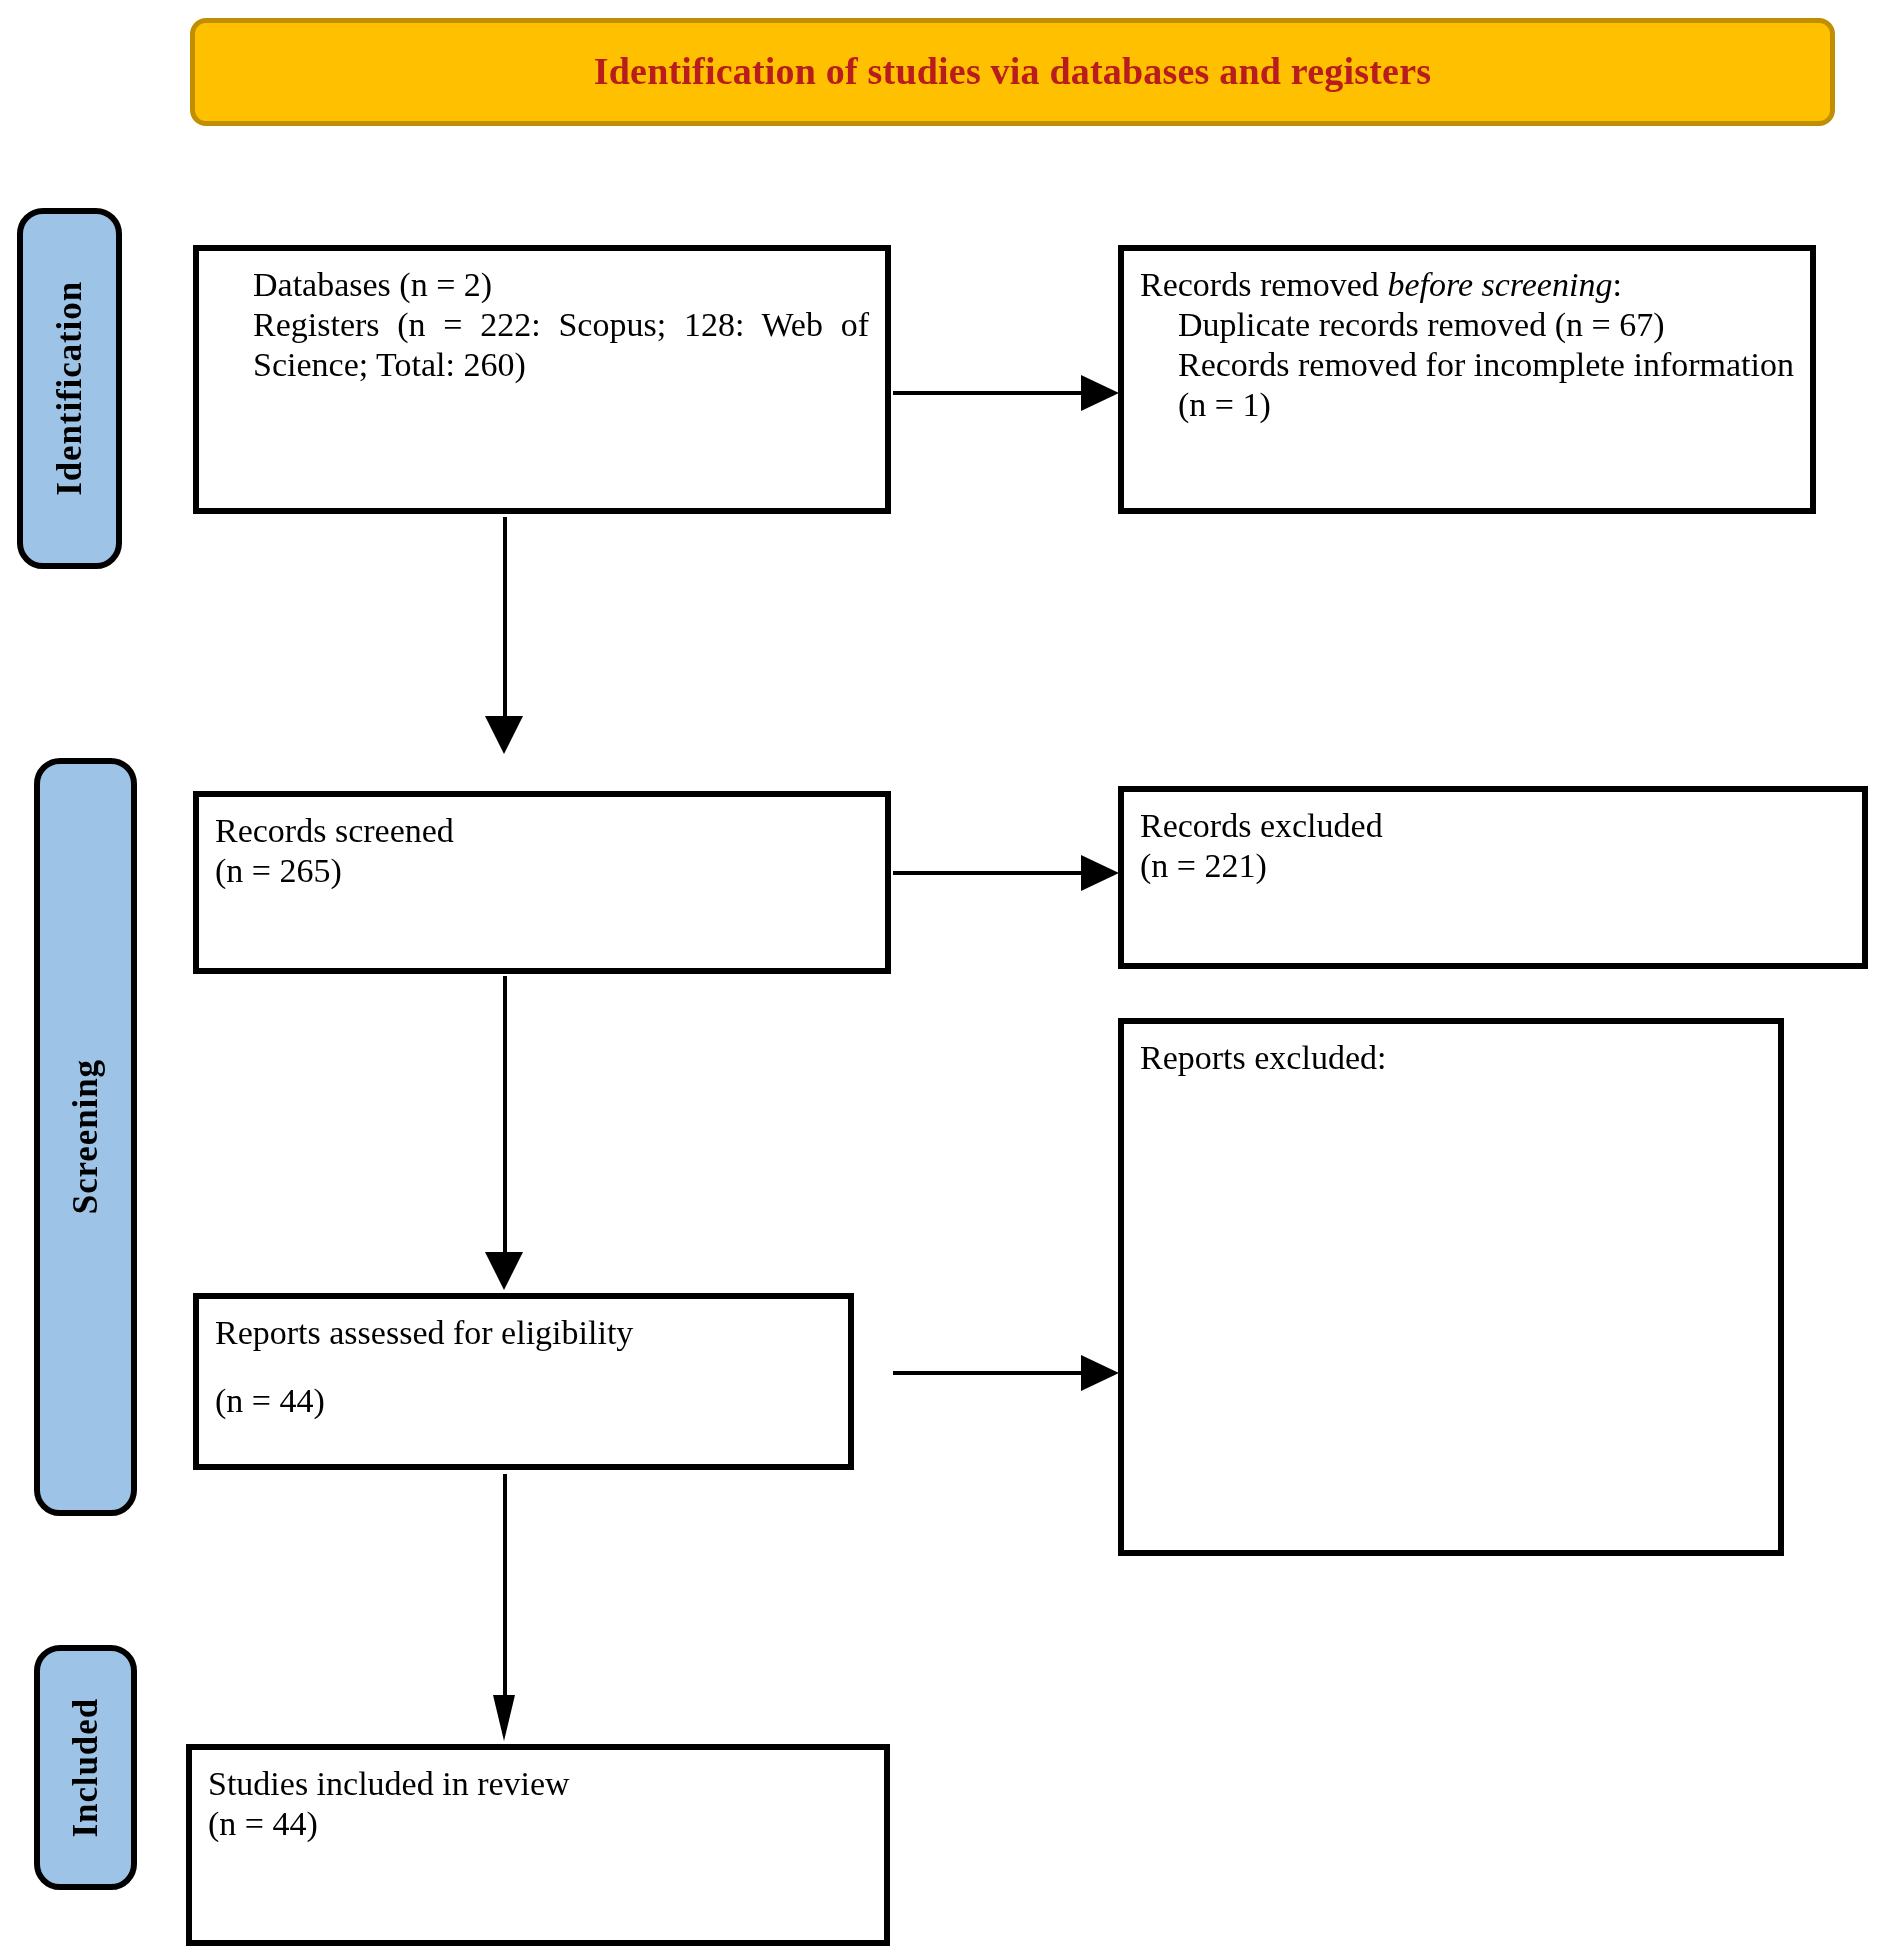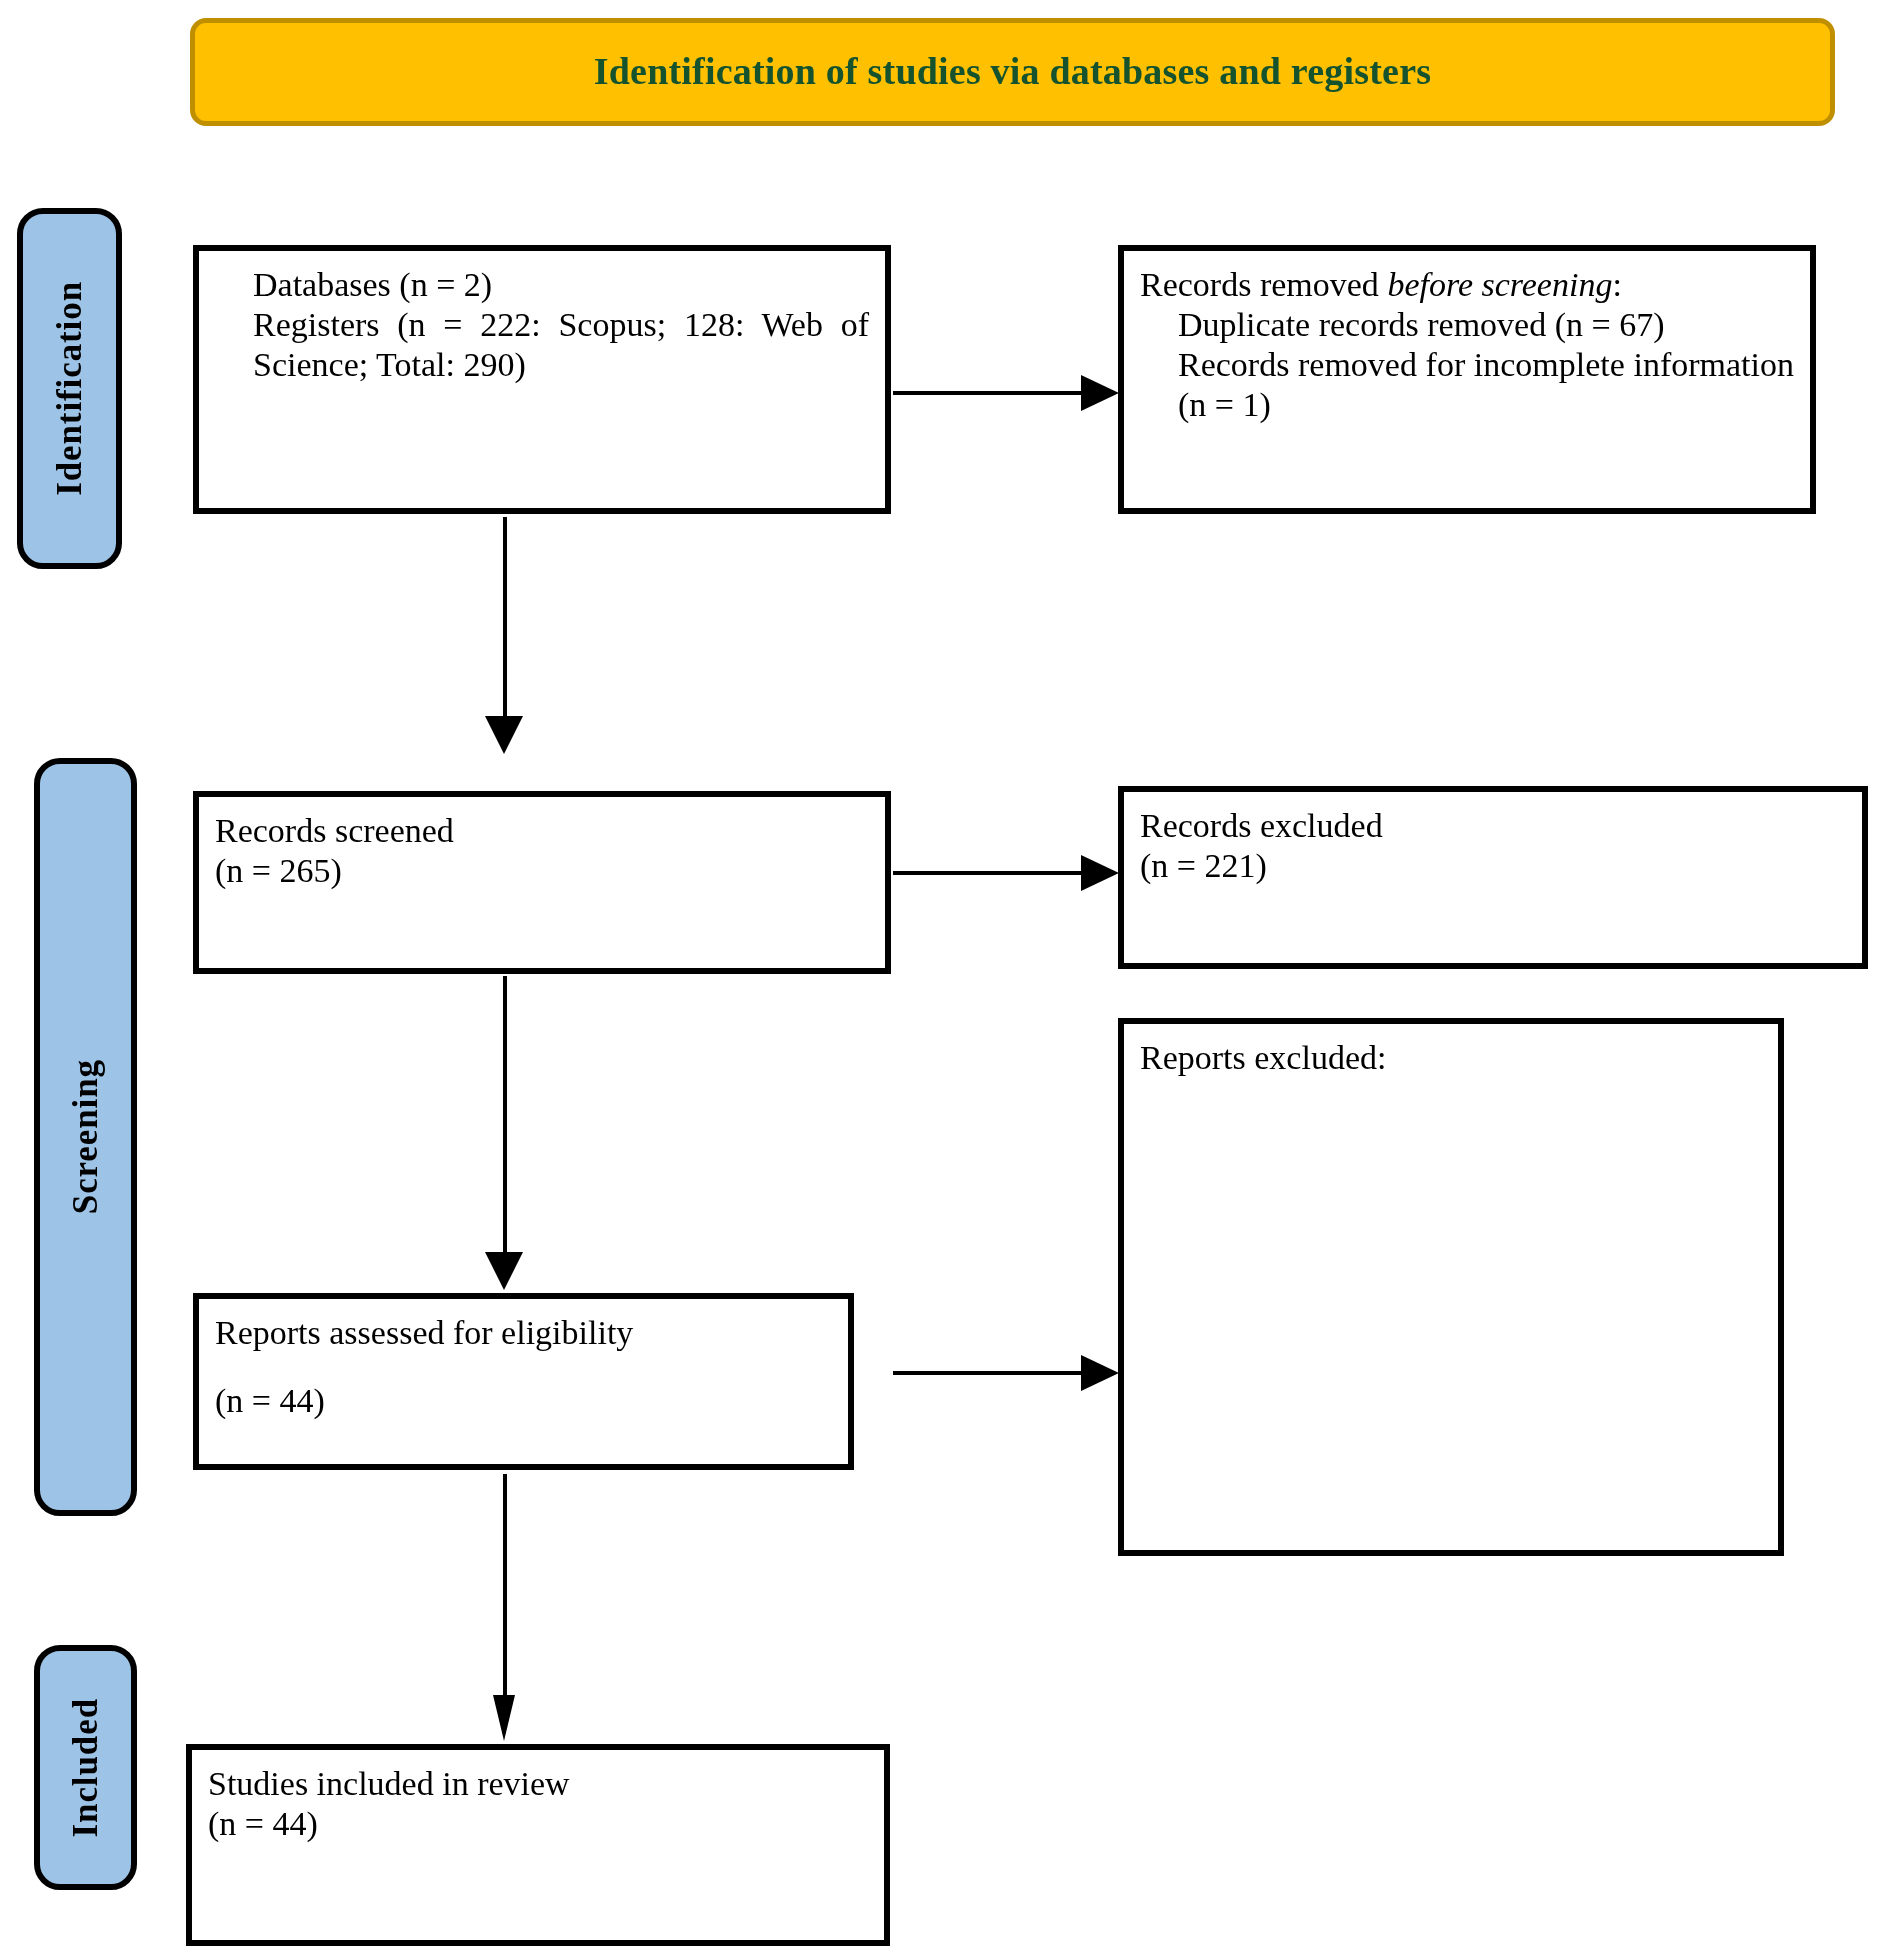--- a/index.html
+++ b/index.html
@@ -32,21 +32,21 @@
     display: flex;
     align-items: center;
     justify-content: center;
   }
   .title-text {
     font-size: 38px;
     font-weight: bold;
     letter-spacing: 0.2px;
     line-height: 1.1;
     text-align: center;
-    color: #14532d;
+    color: #b91c1c;
   }
 
   
   .stage-label {
     position: absolute;
     background: #9DC3E6;
     border: 6.7px solid #000000;
     border-radius: 26px;
     box-sizing: border-box;
     display: flex;
@@ -194,21 +194,21 @@
   </div>
   <div class="stage-label" id="stage-screening">
     <span class="vtext">Screening</span>
   </div>
   <div class="stage-label" id="stage-included">
     <span class="vtext">Included</span>
   </div>
 
   <div class="flow-box" id="box-records-identified">
     <p class="indent nojust">Databases (n = 2)</p>
-    <p class="indent">Registers (n = 222: Scopus; 128: Web of Science; Total: 290)</p>
+    <p class="indent">Registers (n = 222: Scopus; 128: Web of Science; Total: 260)</p>
   </div>
 
   <div class="flow-box" id="box-records-removed">
     <p class="nojust"><span>Records removed </span><span class="ital">before screening</span><span>:</span></p>
     <p class="indent">Duplicate records removed (n = 67)</p>
     <p class="indent">Records removed for incomplete information (n = 1)</p>
   </div>
 
   <div class="flow-box" id="box-records-screened">
     <p class="nojust">Records screened</p>

